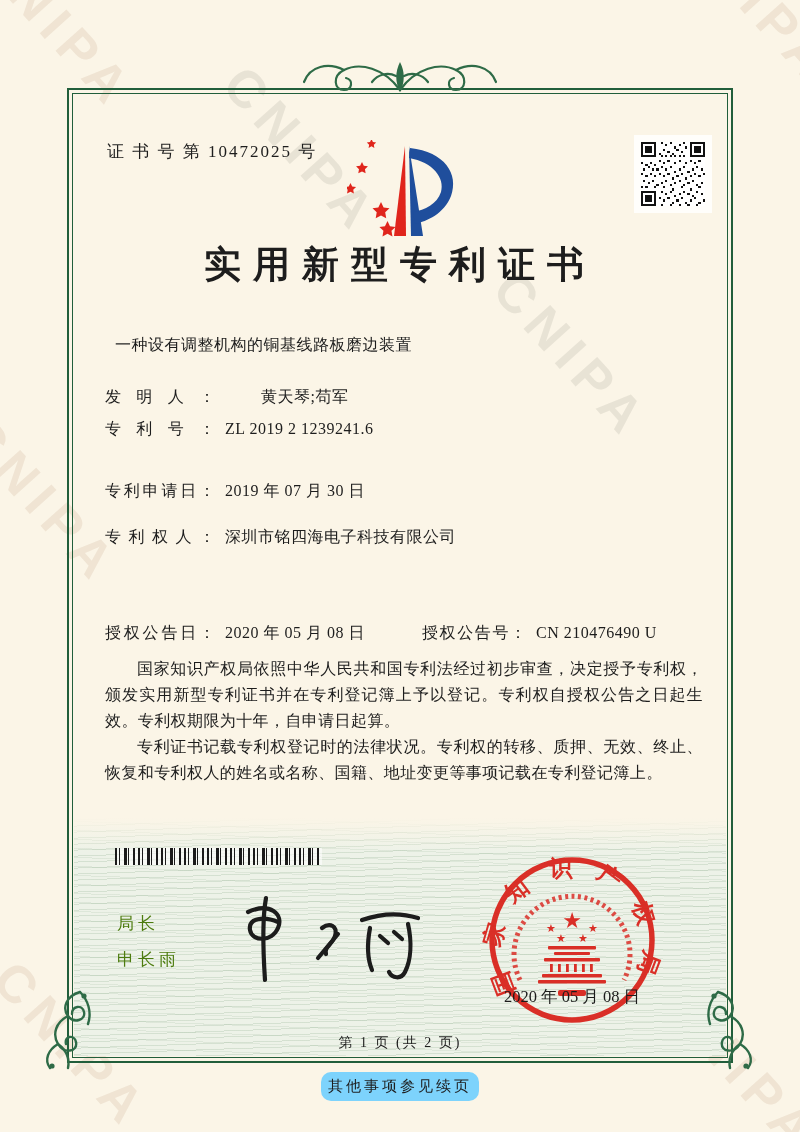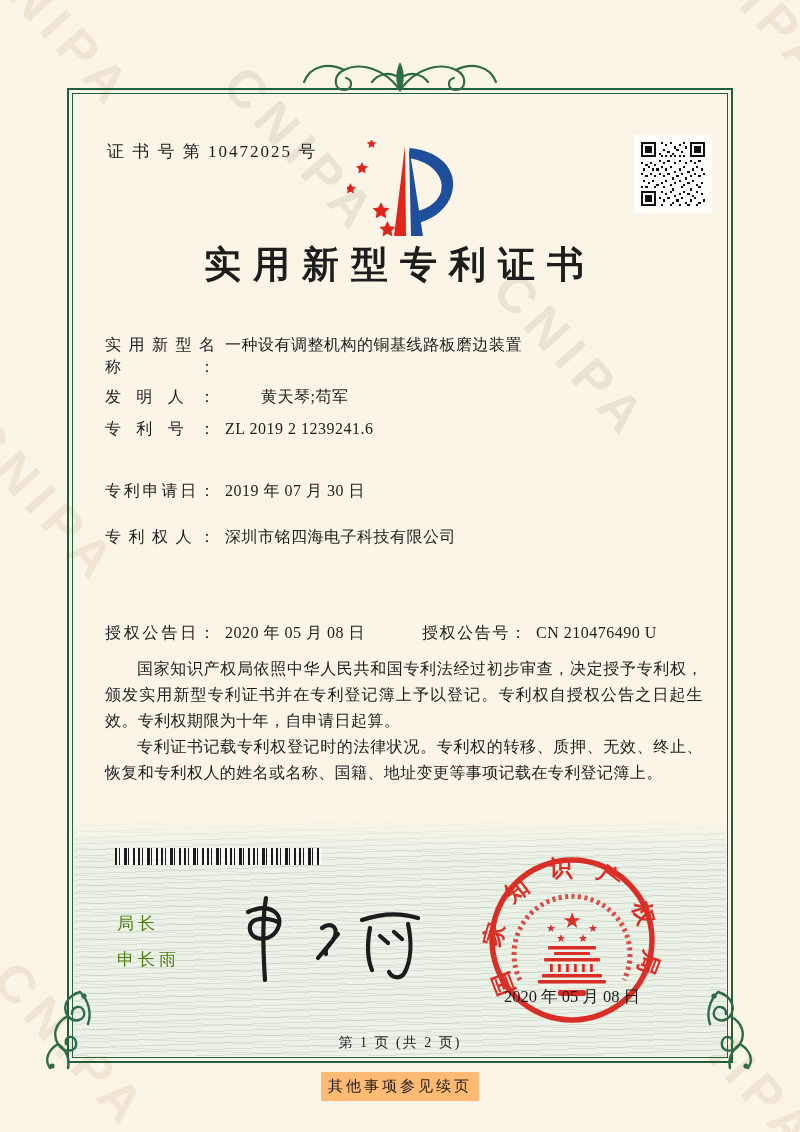--- a/index.html
+++ b/index.html
@@ -103,22 +103,22 @@
   .sig-label.l2 { top:858px; }
   .signature { position:absolute; left:165px; top:800px; z-index:2; }
   .seal { position:absolute; left:413px; top:760px; width:180px; height:180px; z-index:3; opacity:0.95; }
   .page-num {
     position:absolute; left:0; width:100%; top:944px; text-align:center;
     font-size:14px; letter-spacing:2px; z-index:2;
   }
   
   .note {
     position:absolute; left:50%; top:1072px; transform:translateX(-50%);
-    background:#fdba74; padding:5px 7px; font-size:15px;
-    letter-spacing:3px; z-index:2; white-space:nowrap;
+    background:#7dd3fc; padding:5px 7px; font-size:15px;
+    letter-spacing:3px; z-index:2; white-space:nowrap;border-radius:10px;
   }
   .ornament-top { position:absolute; left:300px; top:56px; z-index:2; }
   .ornament-corner { position:absolute; z-index:2; }
   .ornament-corner.left  { left:28px;  top:986px; }
   .ornament-corner.right { left:700px; top:986px; transform:scaleX(-1); }
 </style>
 </head>
 <body>
 
 <div class="wm" style="left:-45px; top:-5px;">CNIPA</div>
@@ -180,21 +180,20 @@
           <rect x="24" y="2" width="3" height="3"></rect>
           <rect x="2" y="24" width="3" height="3"></rect>
         <path d="M9 0h1v1h-1z M11 1h1v1h-1z M13 0h1v1h-1z M15 2h1v1h-1z M17 1h1v1h-1z M19 0h1v1h-1z M10 3h1v1h-1z M12 4h1v1h-1z M16 3h1v1h-1z M18 4h1v1h-1z M20 2h1v1h-1z M8 5h1v1h-1z M14 5h1v1h-1z M19 6h1v1h-1z M9 6h1v1h-1z M11 6h1v1h-1z M13 6h1v1h-1z M15 6h1v1h-1z M17 6h1v1h-1z M8 8h1v1h-1z M10 9h1v1h-1z M12 8h1v1h-1z M15 9h1v1h-1z M17 8h1v1h-1z M20 9h1v1h-1z M22 8h1v1h-1z M24 9h1v1h-1z M26 8h1v1h-1z M0 9h1v1h-1z M2 10h1v1h-1z M4 9h1v1h-1z M6 10h1v1h-1z M1 12h1v1h-1z M3 11h1v1h-1z M5 12h1v1h-1z M7 12h1v1h-1z M9 11h1v1h-1z M11 12h1v1h-1z M13 11h1v1h-1z M15 13h1v1h-1z M17 12h1v1h-1z M19 11h1v1h-1z M21 13h1v1h-1z M23 12h1v1h-1z M25 11h1v1h-1z M27 12h1v1h-1z M0 14h1v1h-1z M2 15h1v1h-1z M4 14h1v1h-1z M6 15h1v1h-1z M8 14h1v1h-1z M10 15h1v1h-1z M12 14h1v1h-1z M14 16h1v1h-1z M16 15h1v1h-1z M18 14h1v1h-1z M20 16h1v1h-1z M22 15h1v1h-1z M24 14h1v1h-1z M26 15h1v1h-1z M28 14h1v1h-1z M1 17h1v1h-1z M3 18h1v1h-1z M5 17h1v1h-1z M7 19h1v1h-1z M9 18h1v1h-1z M11 17h1v1h-1z M13 19h1v1h-1z M15 18h1v1h-1z M17 17h1v1h-1z M19 19h1v1h-1z M21 18h1v1h-1z M23 17h1v1h-1z M25 19h1v1h-1z M27 18h1v1h-1z M0 20h1v1h-1z M2 20h1v1h-1z M6 20h1v1h-1z M10 20h1v1h-1z M14 21h1v1h-1z M18 20h1v1h-1z M22 21h1v1h-1z M26 20h1v1h-1z M9 22h1v1h-1z M11 23h1v1h-1z M13 22h1v1h-1z M15 24h1v1h-1z M17 23h1v1h-1z M19 22h1v1h-1z M21 23h1v1h-1z M23 24h1v1h-1z M25 22h1v1h-1z M27 23h1v1h-1z M8 25h1v1h-1z M10 26h1v1h-1z M12 25h1v1h-1z M14 27h1v1h-1z M16 26h1v1h-1z M18 25h1v1h-1z M20 27h1v1h-1z M22 26h1v1h-1z M24 25h1v1h-1z M26 27h1v1h-1z M28 26h1v1h-1z M9 28h1v1h-1z M13 28h1v1h-1z M17 28h1v1h-1z M21 28h1v1h-1z M25 28h1v1h-1z"></path>
       </g>
     </svg>
   </div>
 
   <div class="title">实用新型专利证书</div>
 
   <div class="row row-name">
-    <span class="flabel">实用新型名称：</span>
     <span class="fvalue">一种设有调整机构的铜基线路板磨边装置</span>
   </div>
   <div class="row row-inv">
     <span class="flabel">发明人：</span>
     <span class="fvalue">黄天琴;苟军</span>
   </div>
   <div class="row row-pno">
     <span class="flabel">专利号：</span>
     <span class="fvalue">ZL 2019 2 1239241.6</span>
   </div>

